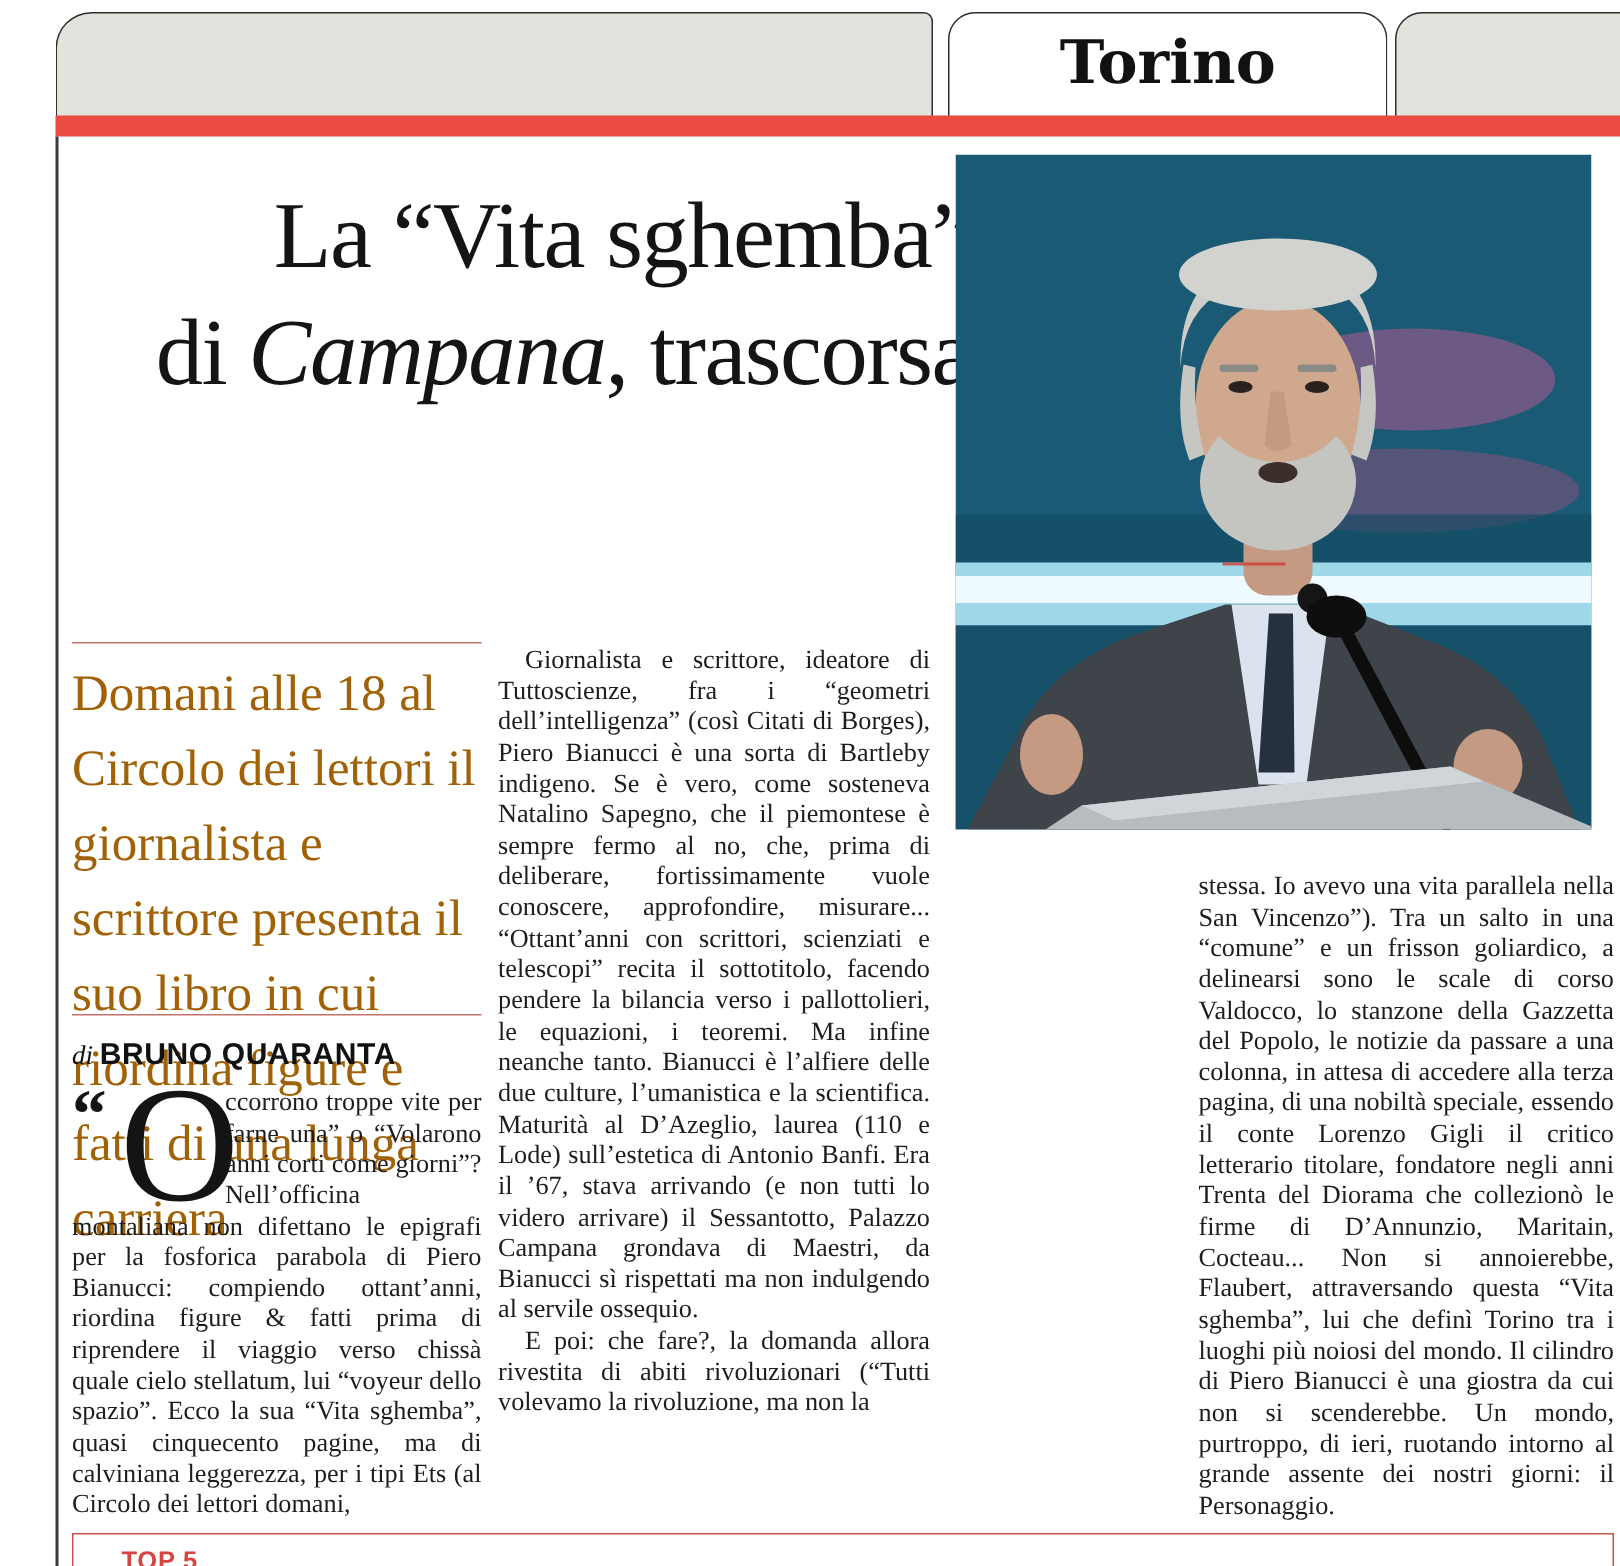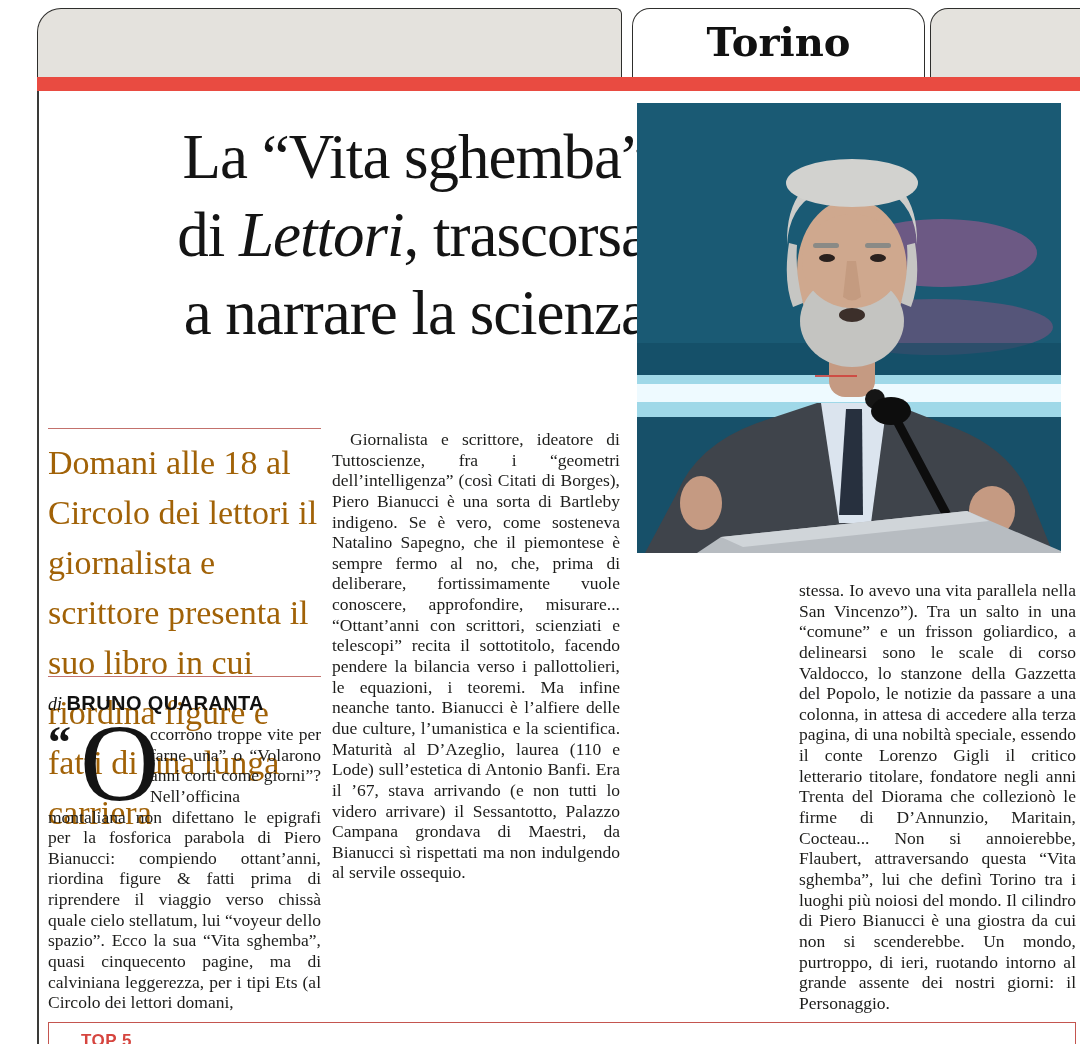--- a/index.html
+++ b/index.html
@@ -69,22 +69,21 @@
   <div class="tab tab-left"></div>
   <div class="tab tab-active">
     <span class="tab-label">Torino</span>
   </div>
   <div class="tab tab-right"></div>
   <div class="red-bar"></div>
   <div class="left-rule"></div>
 
   <h1 class="headline" style="margin:0;font-weight:normal;text-align:right;">
     <span>La “Vita sghemba”</span><br>
-    <span>di </span><span class="ital">Lettori</span><span>, trascorsa</span><br>
-    <span>a narrare la scienza</span>
+    <span>di </span><span class="ital">Campana</span><span>, trascorsa</span><br>
   </h1>
 
   <div class="rule-red rule-1"></div>
   <div class="standfirst">Domani alle 18 al Circolo dei lettori il giornalista e scrittore presenta il suo libro in cui riordina figure e fatti di una lunga carriera</div>
   <div class="rule-red rule-2"></div>
   <div class="byline">
     <span class="by-prefix">di</span>
     <span class="by-author">BRUNO QUARANTA</span>
   </div>
 
@@ -95,20 +94,21 @@
         <span class="drop-letter">O</span>
       </span>
       <span>ccorrono troppe vite per farne una” o “Volarono anni corti come giorni”? Nell’officina montaliana non difettano le epigrafi per la fosforica parabola di Piero Bianucci: compiendo ottant’anni, riordina figure &amp; fatti prima di riprendere il viaggio verso chissà quale cielo stellatum, lui “voyeur dello spazio”. Ecco la sua “Vita sghemba”, quasi cinquecento pagine, ma di calviniana leggerezza, per i tipi Ets (al Circolo dei lettori domani,</span>
     </p>
   </div>
 
   <div class="bodycol col2">
     <p class="ind">
       <span>Giornalista e scrittore, ideatore di </span><span class="ital">Tuttoscienze</span><span>, fra i “geometri dell’intelligenza” (così Citati di Borges), Piero Bianucci è una sorta di Bartleby indigeno. Se è vero, come sosteneva Natalino Sapegno, che il piemontese è sempre fermo al no, che, prima di deliberare, fortissimamente vuole conoscere, approfondire, misurare... “Ottant’anni con scrittori, scienziati e telescopi” recita il sottotitolo, facendo pendere la bilancia verso i pallottolieri, le equazioni, i teoremi. Ma infine neanche tanto. Bianucci è l’alfiere delle due culture, l’umanistica e la scientifica. Maturità al D’Azeglio, laurea (110 e Lode) sull’estetica di Antonio Banfi. Era il ’67, stava arrivando (e non tutti lo videro arrivare) il Sessantotto, Palazzo Campana grondava di Maestri, da Bianucci sì rispettati ma non indulgendo al servile ossequio.</span>
     </p>
+    <p class="ind">E poi: che fare?, la domanda allora rivestita di abiti rivoluzionari (“Tutti volevamo la rivoluzione, ma non la</p>
   </div>
 
   <svg class="photo" viewBox="0 0 424 450" aria-hidden="true">
     <rect width="424" height="450" fill="#1a5a74"></rect>
     <ellipse cx="305" cy="150" rx="95" ry="34" fill="#b05a92" opacity="0.55"></ellipse>
     <ellipse cx="298" cy="224" rx="118" ry="28" fill="#9e4f80" opacity="0.45"></ellipse>
     <rect y="240" width="424" height="40" fill="#124a63" opacity="0.6"></rect>
     <rect y="272" width="424" height="42" fill="#9fd8e8"></rect>
     <rect y="281" width="424" height="18" fill="#eefaff"></rect>
     <rect y="314" width="424" height="136" fill="#175069"></rect>

